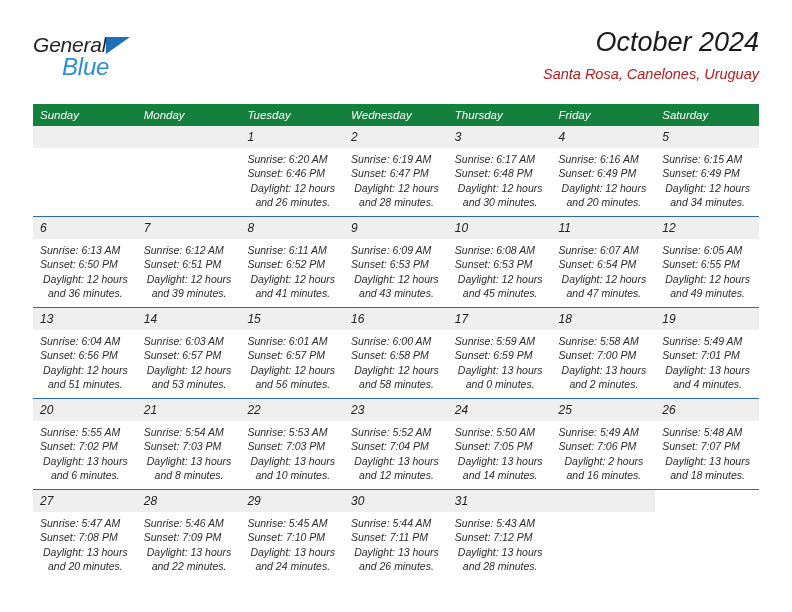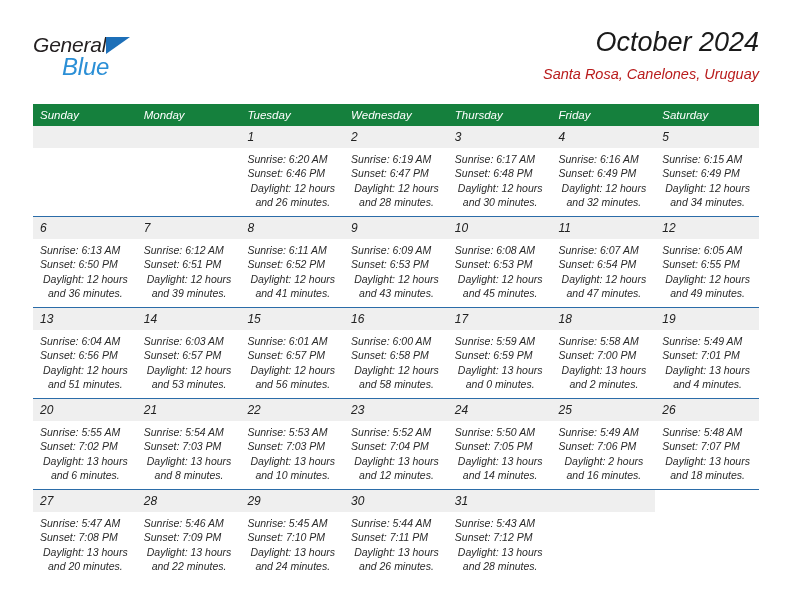--- a/index.html
+++ b/index.html
@@ -221,21 +221,21 @@
               <div>Sunrise: 6:17 AM</div>
               <div>Sunset: 6:48 PM</div>
               <div class="daylight">Daylight: 12 hours and 30 minutes.</div>
             </div>
           </td>
           <td>
             <span class="daynum">4</span>
             <div class="info">
               <div>Sunrise: 6:16 AM</div>
               <div>Sunset: 6:49 PM</div>
-              <div class="daylight">Daylight: 12 hours and 32 minutes.</div>
+              <div class="daylight">Daylight: 12 hours and 20 minutes.</div>
             </div>
           </td>
           <td>
             <span class="daynum">5</span>
             <div class="info">
               <div>Sunrise: 6:15 AM</div>
               <div>Sunset: 6:49 PM</div>
               <div class="daylight">Daylight: 12 hours and 34 minutes.</div>
             </div>
           </td>

